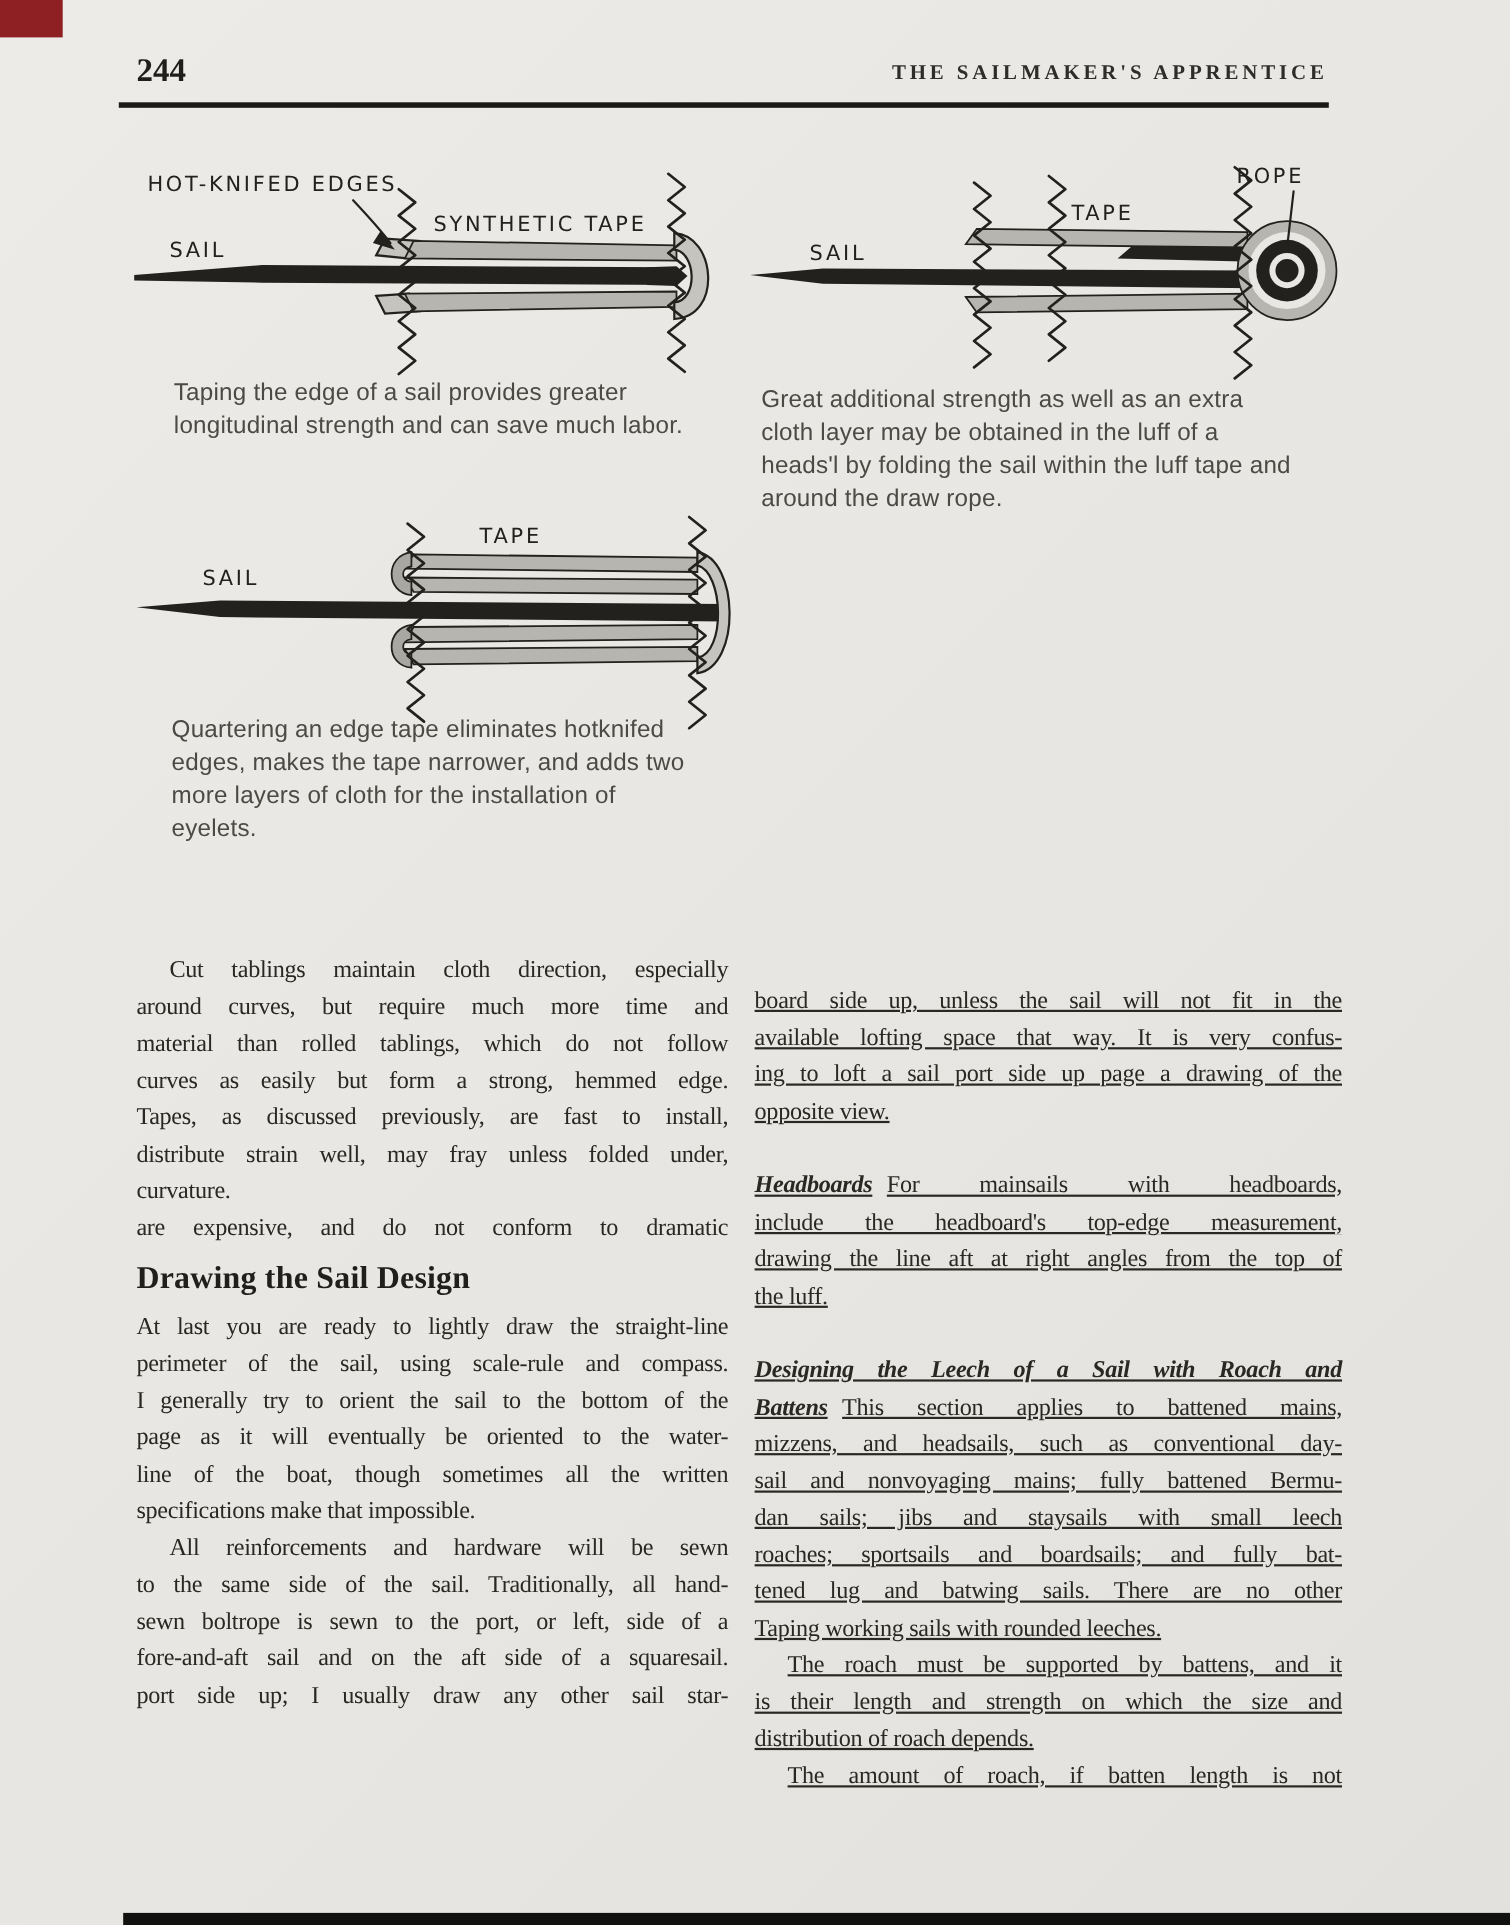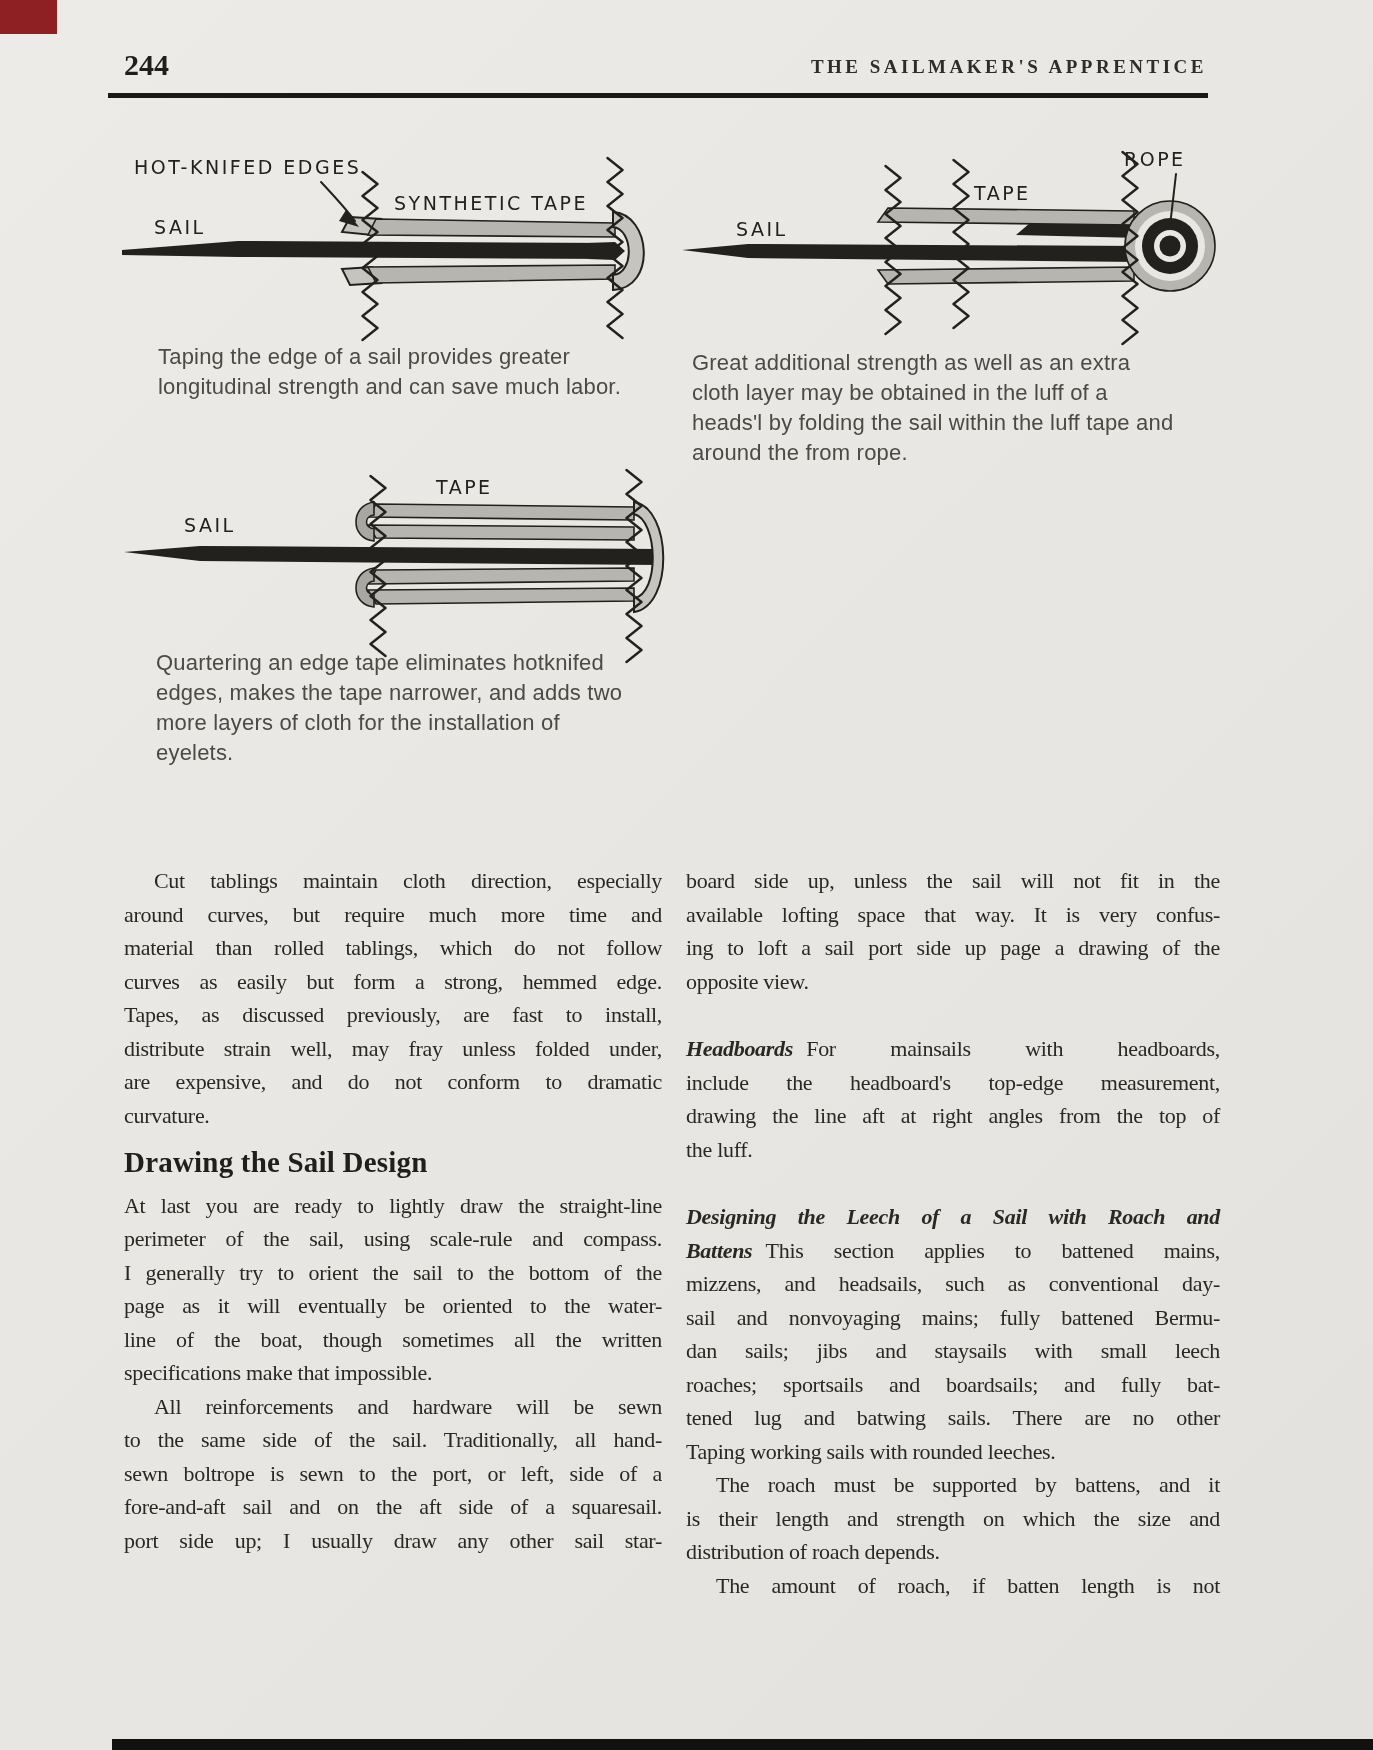--- a/index.html
+++ b/index.html
@@ -103,21 +103,21 @@
     <text class="fig-label" x="296" y="62">TAPE</text>
     <text class="fig-label" x="446" y="28">ROPE</text>
     <text class="fig-label" x="58" y="98">SAIL</text>
   </svg>
 </div>
 
 <div class="abs caption" style="left:692px;top:348px;">
     <div class="cap-line">Great additional strength as well as an extra</div>
     <div class="cap-line">cloth layer may be obtained in the luff of a</div>
     <div class="cap-line">heads'l by folding the sail within the luff tape and</div>
-    <div class="cap-line">around the from rope.</div>
+    <div class="cap-line">around the draw rope.</div>
   </div>
 
 <div class="abs figure" style="left:120px;top:442px;width:545px;height:225px;">
   <svg width="545" height="225" viewBox="0 0 545 225">
     <path class="fill-ink" d="M4 110 L80 104 L540 107 L540 123 L80 119 Z"></path>
     <path class="f-tape" d="M256 62 L514 65 L514 78 L248 75 Z"></path>
     <path class="f-tape" d="M248 83 L514 85 L514 98 L256 96 Z"></path>
     <path class="f-tape" d="M256 128 L514 126 L514 139 L248 142 Z"></path>
     <path class="f-tape" d="M248 148 L514 146 L514 159 L256 162 Z"></path>
     <path class="f-mid" d="M254 60 C230 63 230 97 254 99 L254 87 C244 86 244 74 254 73 Z"></path>
@@ -138,41 +138,41 @@
   </div>
 
 <div class="abs col" style="left:124px;top:864px;">
     <div class="para">
       <div class="line indent"><span>Cut tablings maintain cloth direction, especially</span></div>
       <div class="line"><span>around curves, but require much more time and</span></div>
       <div class="line"><span>material than rolled tablings, which do not follow</span></div>
       <div class="line"><span>curves as easily but form a strong, hemmed edge.</span></div>
       <div class="line"><span>Tapes, as discussed previously, are fast to install,</span></div>
       <div class="line"><span>distribute strain well, may fray unless folded under,</span></div>
+      <div class="line last"><span>curvature.</span></div>
       <div class="line"><span>are expensive, and do not conform to dramatic</span></div>
-      <div class="line last"><span>curvature.</span></div>
     </div>
     <div class="h2">Drawing the Sail Design</div>
     <div class="para">
       <div class="line"><span>At last you are ready to lightly draw the straight-line</span></div>
       <div class="line"><span>perimeter of the sail, using scale-rule and compass.</span></div>
       <div class="line"><span>I generally try to orient the sail to the bottom of the</span></div>
       <div class="line"><span>page as it will eventually be oriented to the water-</span></div>
       <div class="line"><span>line of the boat, though sometimes all the written</span></div>
       <div class="line last"><span>specifications make that impossible.</span></div>
     </div>
     <div class="para">
       <div class="line indent"><span>All reinforcements and hardware will be sewn</span></div>
       <div class="line"><span>to the same side of the sail. Traditionally, all hand-</span></div>
       <div class="line"><span>sewn boltrope is sewn to the port, or left, side of a</span></div>
       <div class="line"><span>fore-and-aft sail and on the aft side of a squaresail.</span></div>
       <div class="line"><span>port side up; I usually draw any other sail star-</span></div>
     </div>
   </div>
-<div class="abs col" style="left:686px;top:864px;width:534px;">
+<div class="abs col" style="left:686px;top:892px;width:534px;text-decoration:underline;">
     <div class="para">
       <div class="line"><span>board side up, unless the sail will not fit in the</span></div>
       <div class="line"><span>available lofting space that way. It is very confus-</span></div>
       <div class="line"><span>ing to loft a sail port side up page a drawing of the</span></div>
       <div class="line last"><span>opposite view.</span></div>
     </div>
     <div class="para gap">
       <div class="line"><span class="bi runin-gap">Headboards</span><span>For mainsails with headboards,</span></div>
       <div class="line"><span>include the headboard's top-edge measurement,</span></div>
       <div class="line"><span>drawing the line aft at right angles from the top of</span></div>

